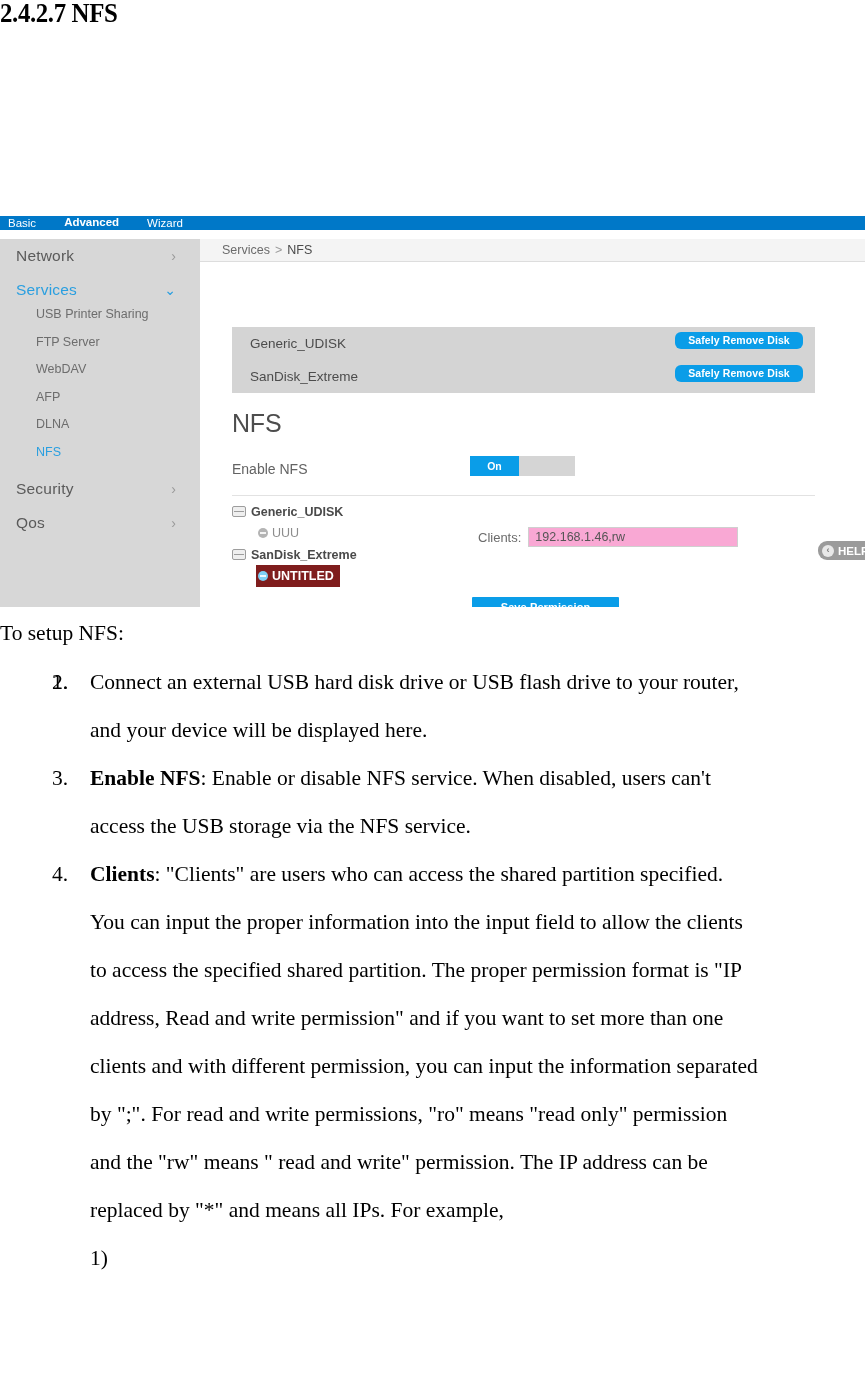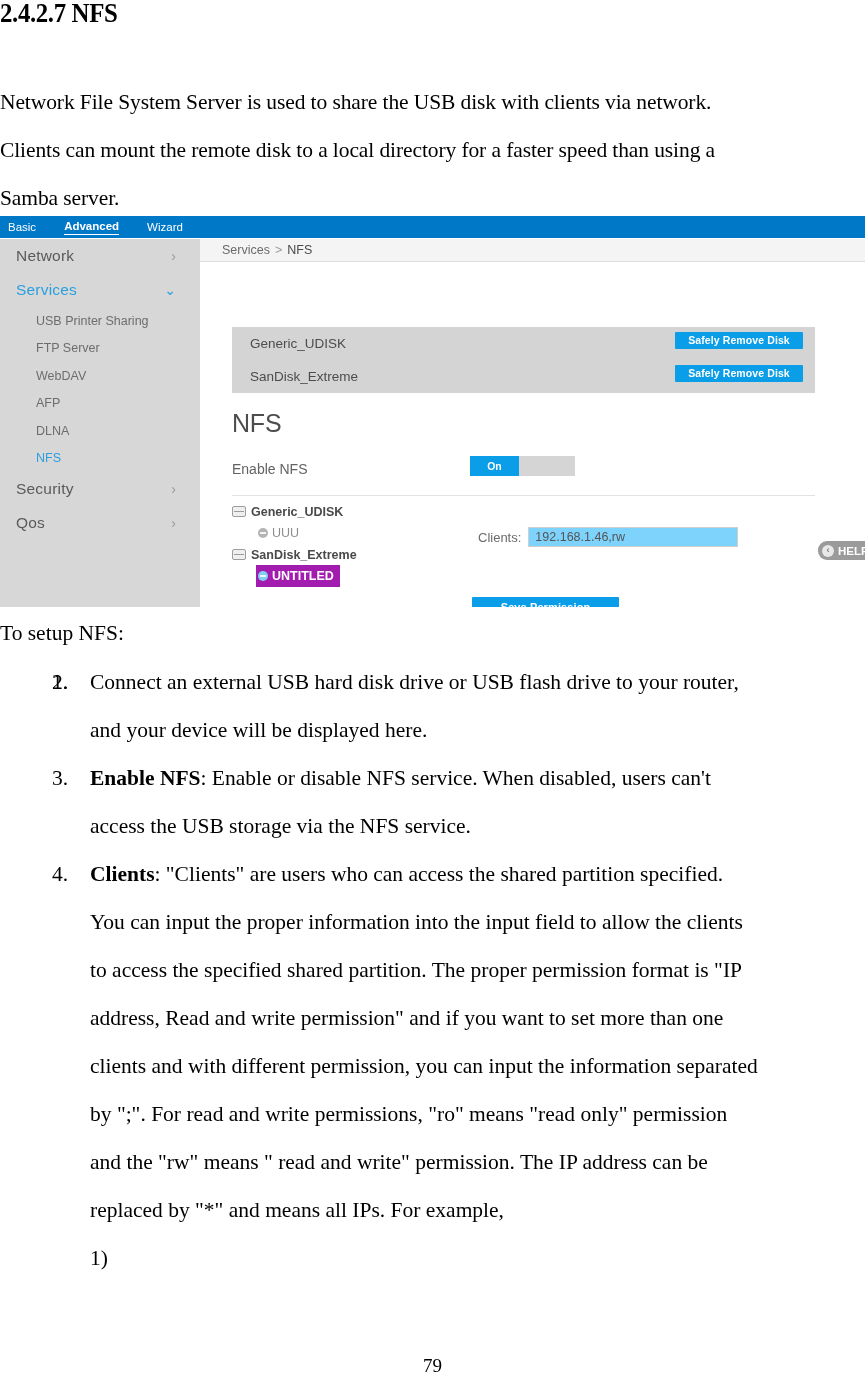--- a/index.html
+++ b/index.html
@@ -125,21 +125,21 @@
     height: 391px;
     background: #ffffff;
     font-family: "Liberation Sans", sans-serif;
     overflow: hidden;
   }
 
   .topnav {
     position: absolute;
     left: 0; top: 0;
     width: 865px;
-    height: 22px;
+    height: 14px;
     background: #0078c8;
     display: flex;
     align-items: center;
     padding-left: 8px;
     box-sizing: border-box;
   }
   .topnav .tab {
     color: #ffffff;
     font-size: 11.5px;
     margin-right: 28px;
@@ -179,21 +179,20 @@
     right: 24px;
     font-size: 14px;
     color: #9a9a9a;
     line-height: 1;
   }
   .nav-group.open .chev { color: #2a9fe0; }
 
   .nav-sub {
     height: 27.5px;
     display: flex;
-    align-items: center;
     padding-left: 36px;
     box-sizing: border-box;
     font-size: 12.5px;
     color: #6d6d6d;
   }
   .nav-sub.selected { color: #2a9fe0; }
 
   .content {
     position: absolute;
     left: 200px;
@@ -250,21 +249,21 @@
     letter-spacing: 0.1px;
     cursor: pointer;
     line-height: 1;
   }
   .remove-btn {
     position: absolute;
     right: 12px;
     top: 4.5px;
     width: 128px;
     height: 17px;
-    border-radius: 1px;
+    border-radius: 6px;
   }
 
   .help-tab {
     position: absolute;
     left: 818px;
     top: 325px;
     height: 19px;
     padding: 0 6px 0 4px;
     background: #9b9b9b;
     border-radius: 9px 0 0 9px;
@@ -357,21 +356,21 @@
     height: 22px;
     margin-left: 24px;
     font-size: 12.5px;
     color: #8d8d8d;
     width: fit-content;
     padding: 0 6px 0 2px;
     box-sizing: content-box;
     cursor: pointer;
   }
   .tree-part.selected {
-    background: #a21caf;
+    background: #7f1d1d;
     color: #ffffff;
     font-weight: bold;
   }
 
   .ico-disk {
     width: 12px; height: 9px;
     border: 1px solid #9d9d9d;
     border-radius: 2px;
     background: #efefef;
     position: relative;
@@ -411,21 +410,21 @@
     gap: 7px;
   }
   .clients-label {
     font-size: 13px;
     color: #6b6b6b;
   }
   .clients-input {
     width: 210px;
     height: 20px;
     border: 1px solid #cfcfcf;
-    background: #7dd3fc;
+    background: #f9a8d4;
     font-family: "Liberation Sans", sans-serif;
     font-size: 12.5px;
     color: #555555;
     padding: 0 6px;
     box-sizing: border-box;
     outline: none;
   }
 
   .save-btn {
     position: absolute;
@@ -437,25 +436,20 @@
     border-radius: 1px;
   }
 </style>
 </head>
 <body>
 
 <div class="page">
 
   <div class="doc-title">2.4.2.7 NFS</div>
 
-  <div class="doc-para intro">
-    <div>Network File System Server is used to share the USB disk with clients via network.</div>
-    <div>Clients can mount the remote disk to a local directory for a faster speed than using a</div>
-    <div>Samba server.</div>
-  </div>
 
   <div class="router-ui">
 
     <div class="topnav">
       <span class="tab">Basic</span>
       <span class="tab active">Advanced</span>
       <span class="tab">Wizard</span>
     </div>
 
     <div class="sidebar">
@@ -589,15 +583,14 @@
       <div>and the "rw" means " read and write" permission. The IP address can be</div>
       <div class="lastline">replaced by "*" and means all IPs. For example,</div>
       <ol class="sub">
         <li>
           <span class="num">1)</span>
         </li>
       </ol>
     </li>
   </ol>
 
-  <div class="page-number">79</div>
 
 </div>
 
 </body></html>

